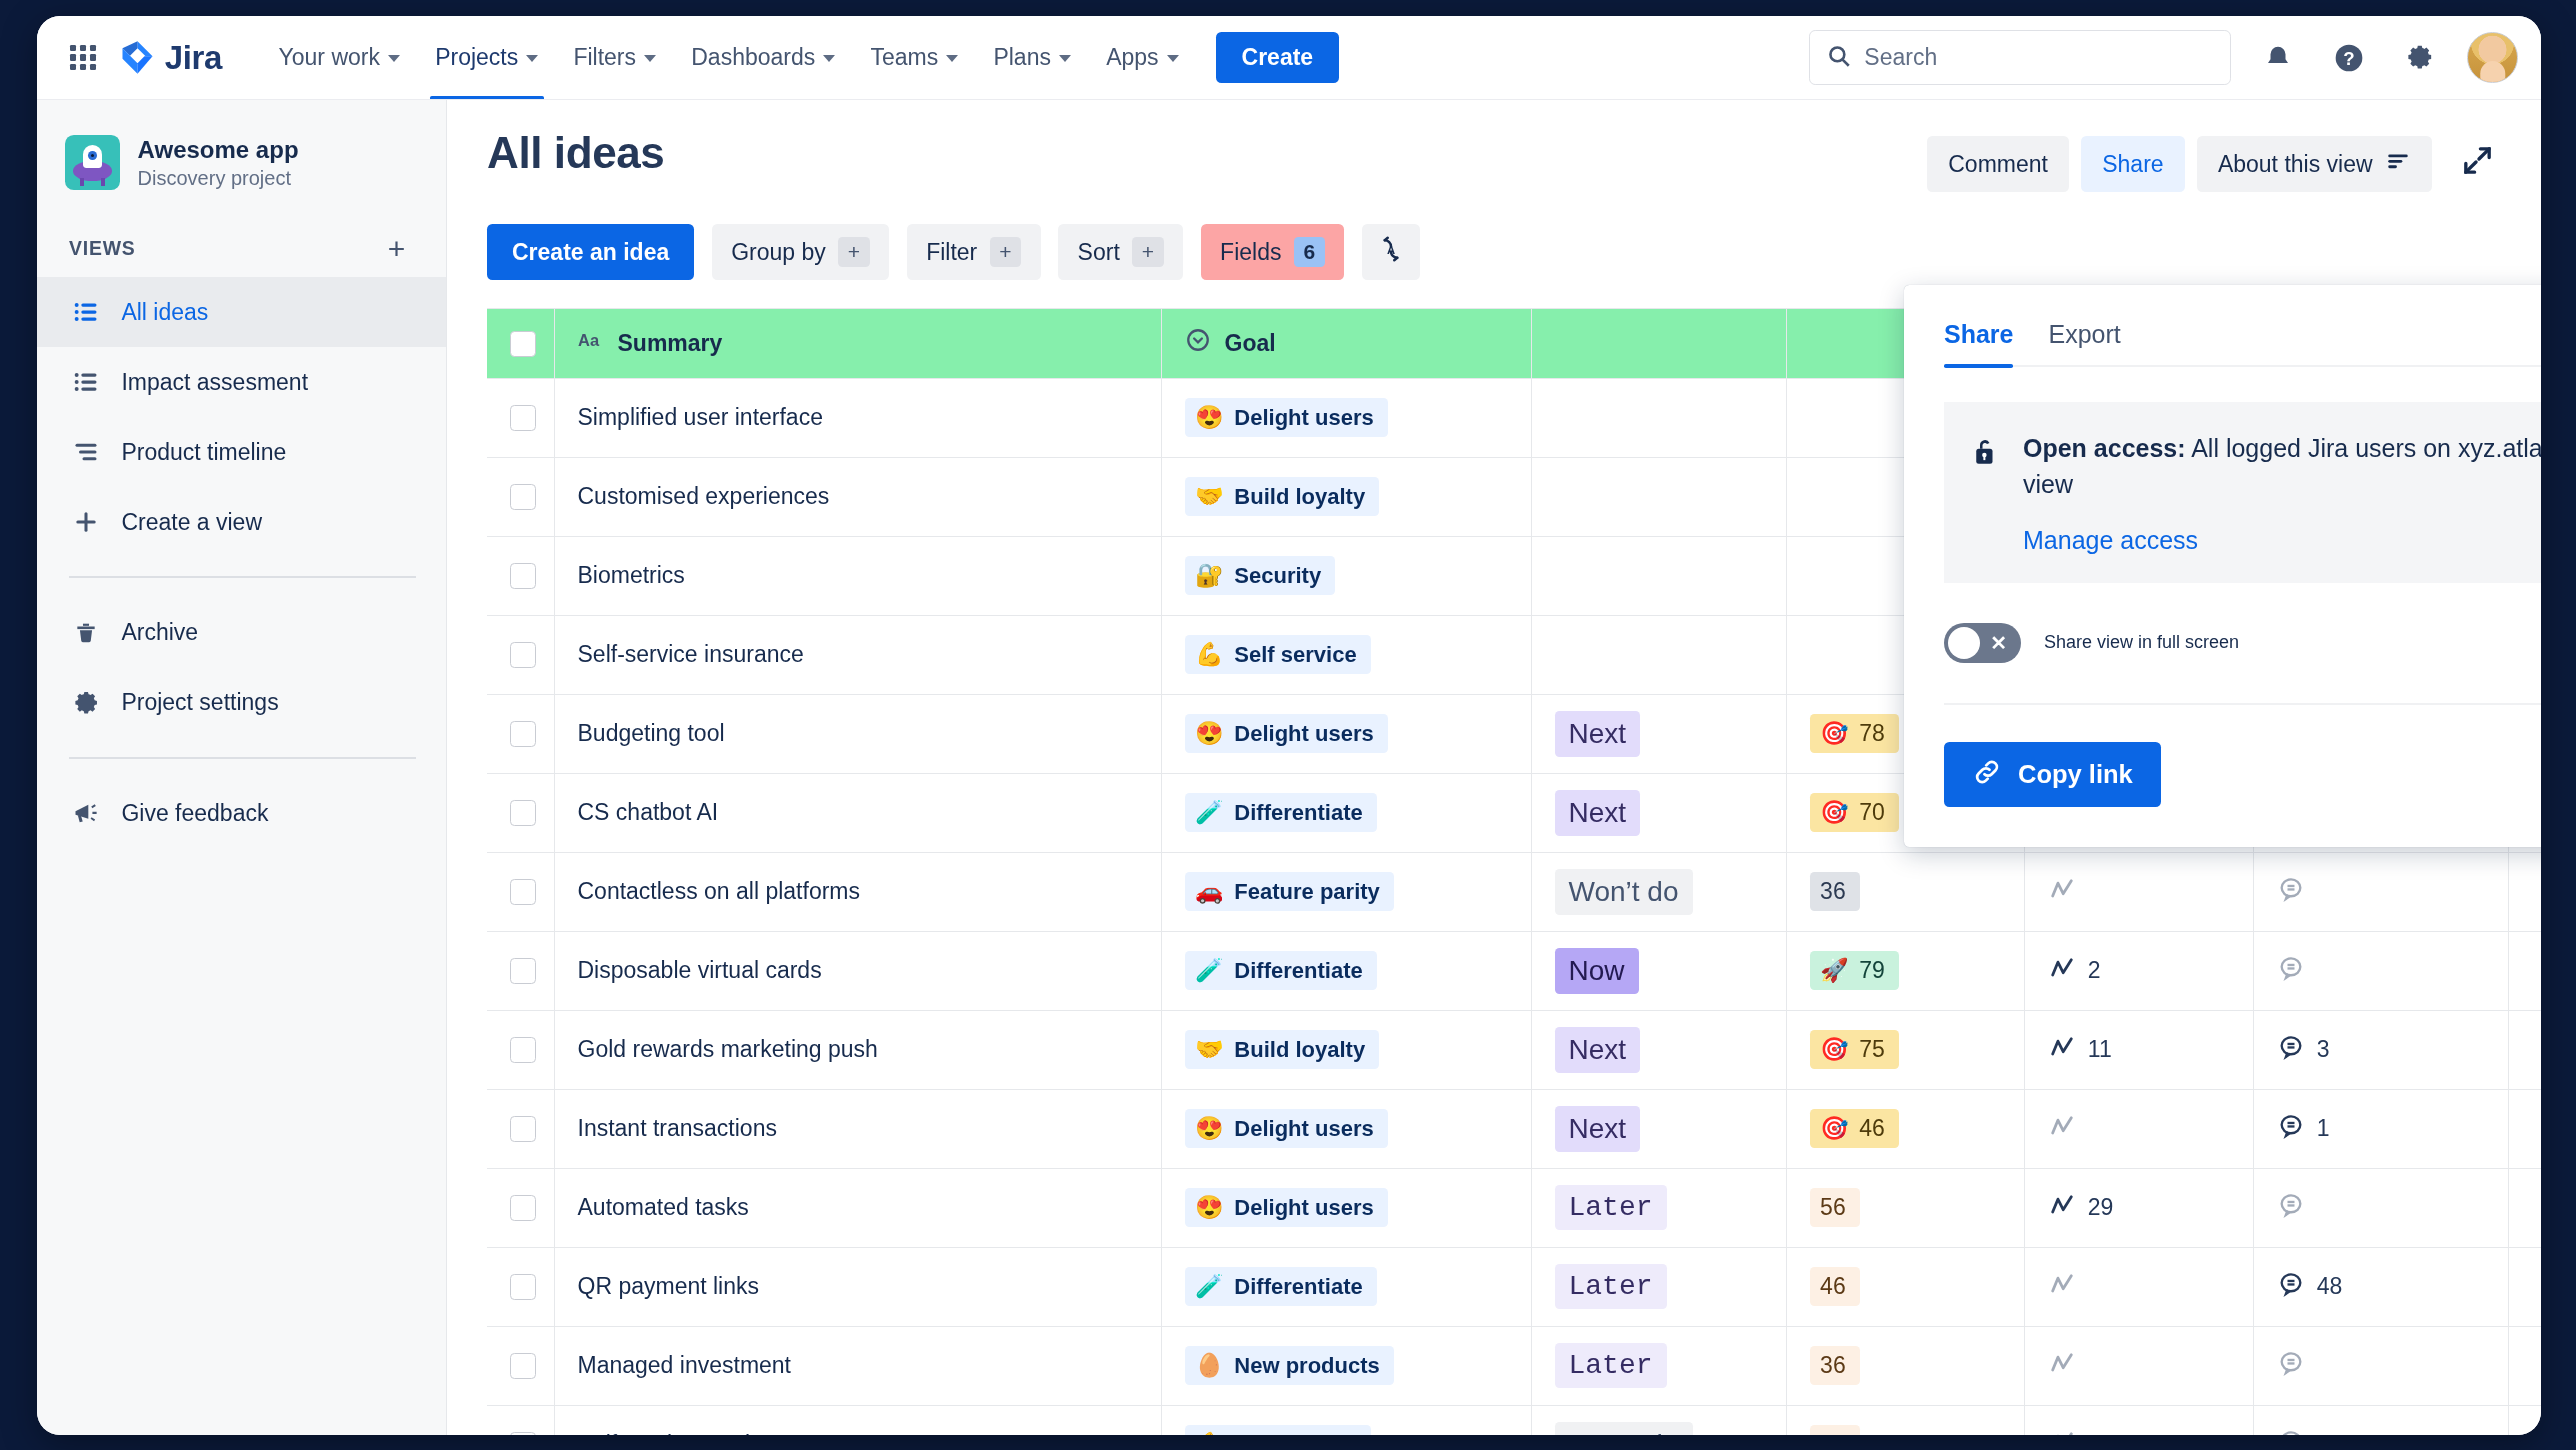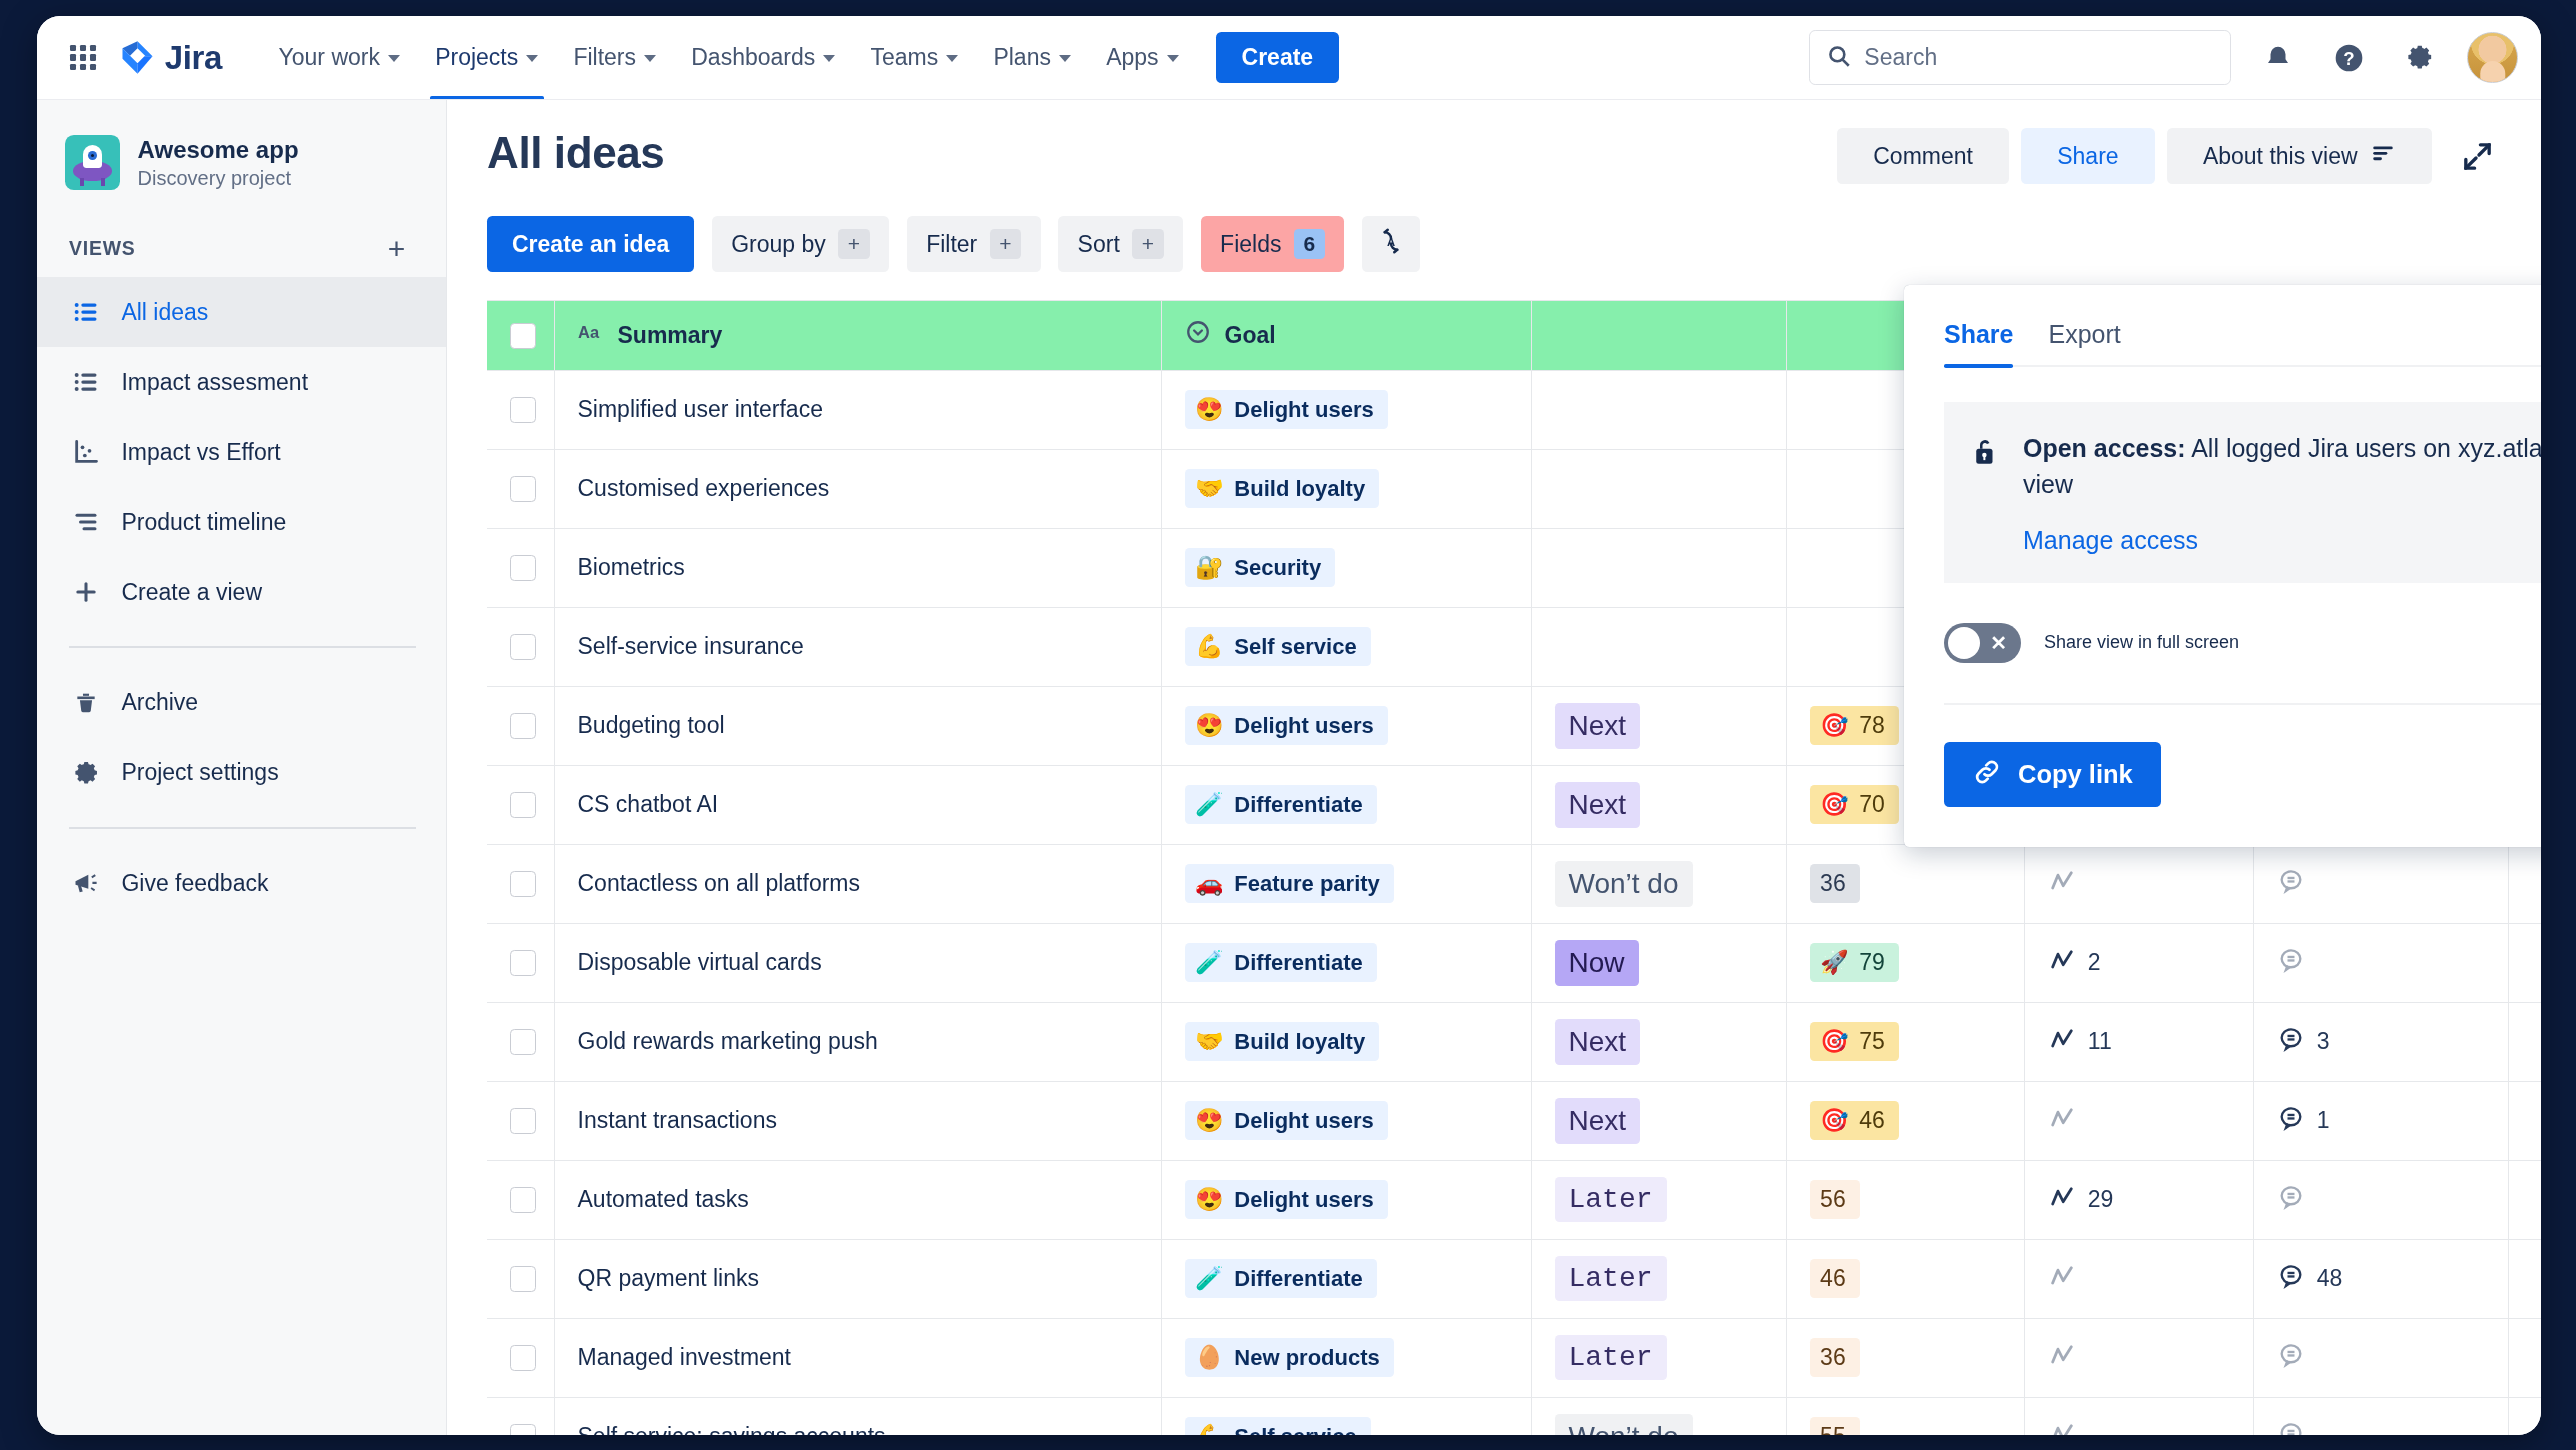--- a/index.html
+++ b/index.html
@@ -115,22 +115,22 @@
 
   
   .main { flex:1; position:relative; background:#fff; overflow:hidden; }
   .main-head {
     display:flex; align-items:flex-start; padding: 28px 39px 0 40px;
   }
   .page-title { font-size:44px; font-weight:600; color:#253858; letter-spacing:-0.4px; }
   .head-actions { margin-left:auto; display:flex; align-items:center; gap:12.3px; }
   .hbtn {
     background:#f1f2f4; border:none; border-radius:5.3px; height:56px;
-    padding: 0 36px; font-size:23px; color:#172b4d; cursor:pointer;
-    display:flex; align-items:center; gap:12.3px; white-space:nowrap;
+    padding: 0 21px; font-size:23px; color:#172b4d; cursor:pointer;
+    display:flex; align-items:center; gap:12.3px; white-space:nowrap;margin-top:8px;
   }
   .hbtn.blue { background:#e9f2ff; color:#0b66e4; }
   .expandbtn { width:49px;height:49px;display:flex;align-items:center;justify-content:center;cursor:pointer;color:#172b4d;margin-left:8.8px;}
 
   
   .toolbar { display:flex; align-items:center; gap:17.6px; padding: 32px 0 0 40px; }
   .tbtn {
     background:#f1f2f4; border:none; border-radius:5.3px; height:56px; padding:0 19.4px;
     font-size:23px; color:#172b4d; cursor:pointer; display:flex; align-items:center; gap:12.3px;
   }
@@ -354,31 +354,20 @@
               <rect x="8" y="4.8" width="13" height="2.6" rx="1.3"></rect>
             <circle cx="4" cy="12" r="1.7"></circle>
               <rect x="8" y="10.8" width="13" height="2.6" rx="1.3"></rect>
             <circle cx="4" cy="18" r="1.7"></circle>
               <rect x="8" y="16.8" width="13" height="2.6" rx="1.3"></rect>
           </svg>
         </span>
         <span class="lbl">Impact assesment</span>
       </div>
 
-      <div class="side-item">
-        <span class="sico">
-          <svg width="28" height="28" viewBox="0 0 24 24" fill="none" stroke="currentColor" stroke-width="2.4" stroke-linecap="round">
-            <path d="M4 3v17h17"></path>
-              <circle cx="9" cy="8" r="1.6" fill="currentColor" stroke="none"></circle>
-            <circle cx="15" cy="11" r="1.6" fill="currentColor" stroke="none"></circle>
-            <circle cx="11" cy="15" r="1.6" fill="currentColor" stroke="none"></circle>
-          </svg>
-        </span>
-        <span class="lbl">Impact vs Effort</span>
-      </div>
 
 
       <div class="side-item">
         <span class="sico">
           <svg width="28" height="28" viewBox="0 0 24 24" fill="currentColor">
             <rect x="3" y="5" width="18" height="2.6" rx="1.3"></rect>
             <rect x="6" y="10.7" width="15" height="2.6" rx="1.3"></rect>
             <rect x="9" y="16.4" width="12" height="2.6" rx="1.3"></rect>
           </svg>
         </span>

